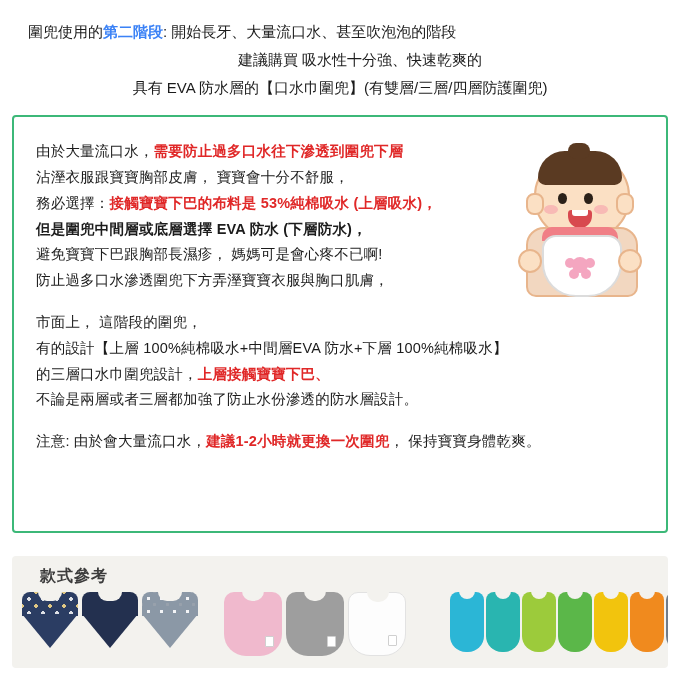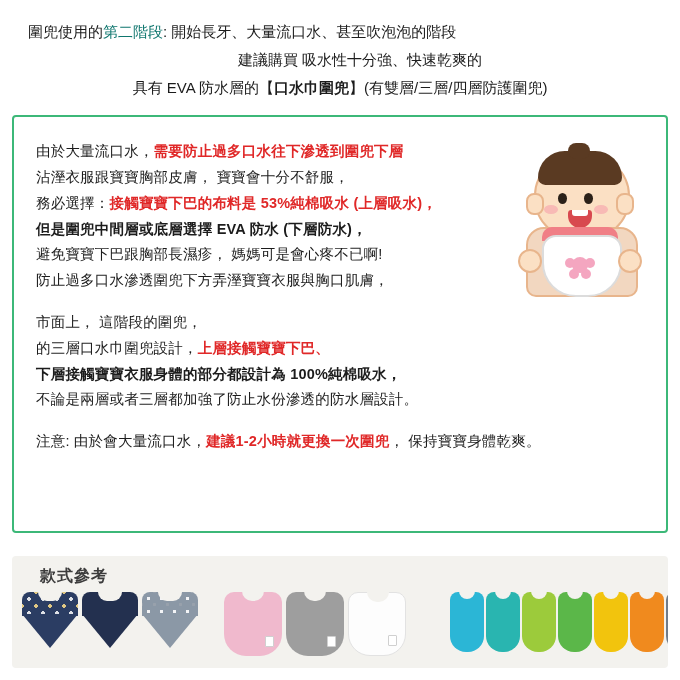--- a/index.html
+++ b/index.html
@@ -29,24 +29,24 @@
     line-height: 1.85;
     color: #1c1c1c;
   }
   .header .line {
     white-space: nowrap;
   }
   .header .line.l1 { text-align: left; padding-left: 8px; }
   .header .line.l2 { text-align: center; padding-left: 40px;}
   .header .line.l3 { text-align: center; }
   .hl-red {
-    color: #0f766e;
-    font-weight: normal;
-  }
-  .hl-bold { font-weight: bold; text-align: center; }
+    color: #3b82f6;
+    font-weight: bold;
+  }
+  .hl-bold { font-weight: normal; text-align: center; }
 
   
   .greenbox {
     position: relative;
     margin: 8px 12px 0 12px;
     border: 2px solid #3cb878;
     border-radius: 4px;
     height: 418px;
     box-sizing: border-box;
     padding: 22px 22px 12px 22px;
@@ -374,22 +374,22 @@
     <p><span>由於大量流口水，</span><span class="redb">需要防止過多口水往下滲透到圍兜下層</span></p>
     <p>沾溼衣服跟寶寶胸部皮膚， 寶寶會十分不舒服，</p>
     <p><span>務必選擇：</span><span class="redb">接觸寶寶下巴的布料是 53%純棉吸水 (上層吸水)，</span></p>
     <p class="redb">但是圍兜中間層或底層選擇 EVA 防水 (下層防水)，</p>
     <p>避免寶寶下巴跟胸部長濕疹， 媽媽可是會心疼不已啊!</p>
     <p>防止過多口水滲透圍兜下方弄溼寶寶衣服與胸口肌膚，</p>
 
     <div class="spacer"></div>
 
     <p>市面上， 這階段的圍兜，</p>
+    <p>有的設計【上層 100%純棉吸水+中間層EVA 防水+下層 100%純棉吸水】</p>
     <p><span>的三層口水巾圍兜設計，</span><span class="redb">上層接觸寶寶下巴、</span></p>
-    <p class="redb">下層接觸寶寶衣服身體的部分都設計為 100%純棉吸水，</p>
     <p>不論是兩層或者三層都加強了防止水份滲透的防水層設計。</p>
 
     <div class="spacer"></div>
 
     <p><span>注意: 由於會大量流口水，</span><span class="redb">建議1-2小時就更換一次圍兜</span><span>， 保持寶寶身體乾爽。</span></p>
   </div>
 
   <div class="styles">
     <div class="styles-title">款式參考</div>
 

